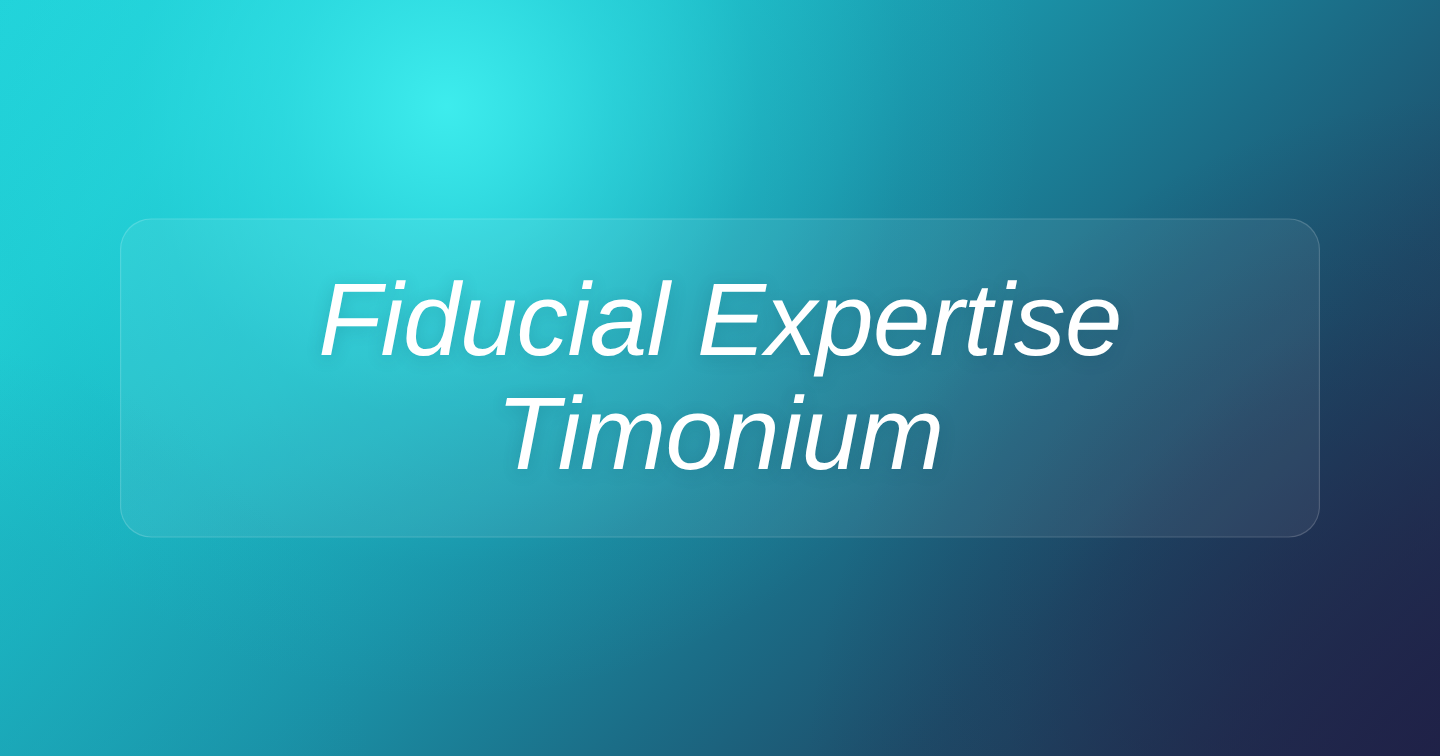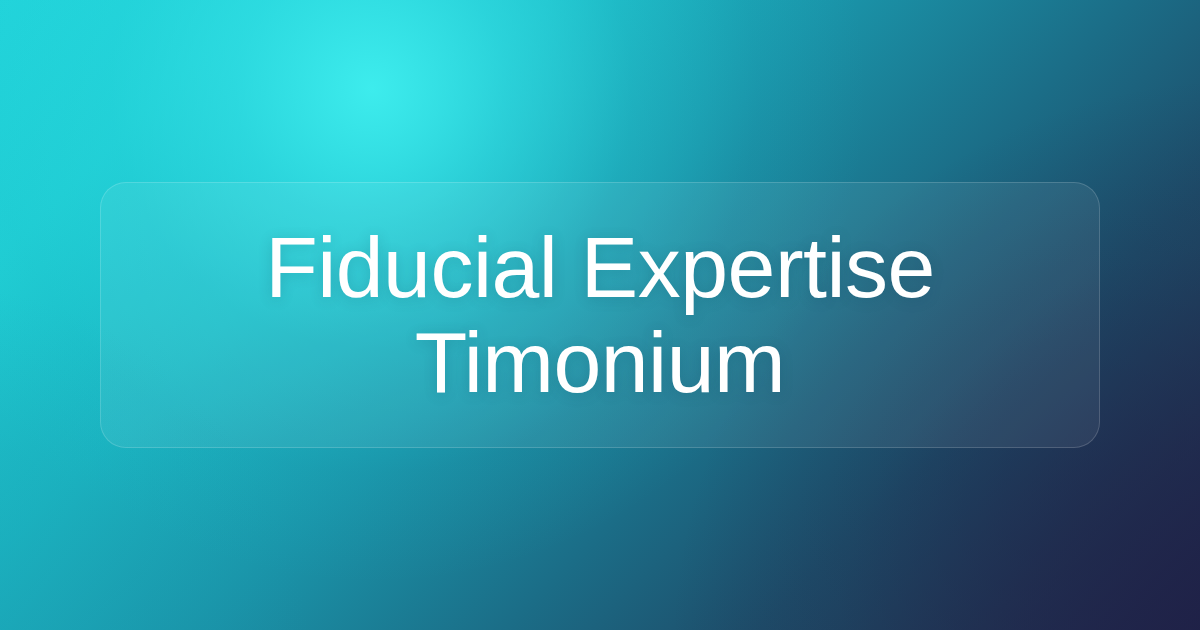--- a/index.html
+++ b/index.html
@@ -87,20 +87,21 @@
     width: 1000px;
     height: 266px;
     box-sizing: border-box;
     border-radius: 26px;
     background: rgba(255, 255, 255, 0.065);
     border: 1px solid rgba(255, 255, 255, 0.16);
     display: flex;
     align-items: center;
     justify-content: center;
     padding: 0 40px;
+    font-style: italic;
   }
 
   .card-title {
     margin: 0;
     color: #ffffff;
     font-family: "Liberation Sans", sans-serif;
     font-size: 86px;
     font-weight: 400;
     line-height: 1.1;
     letter-spacing: -0.5px;

